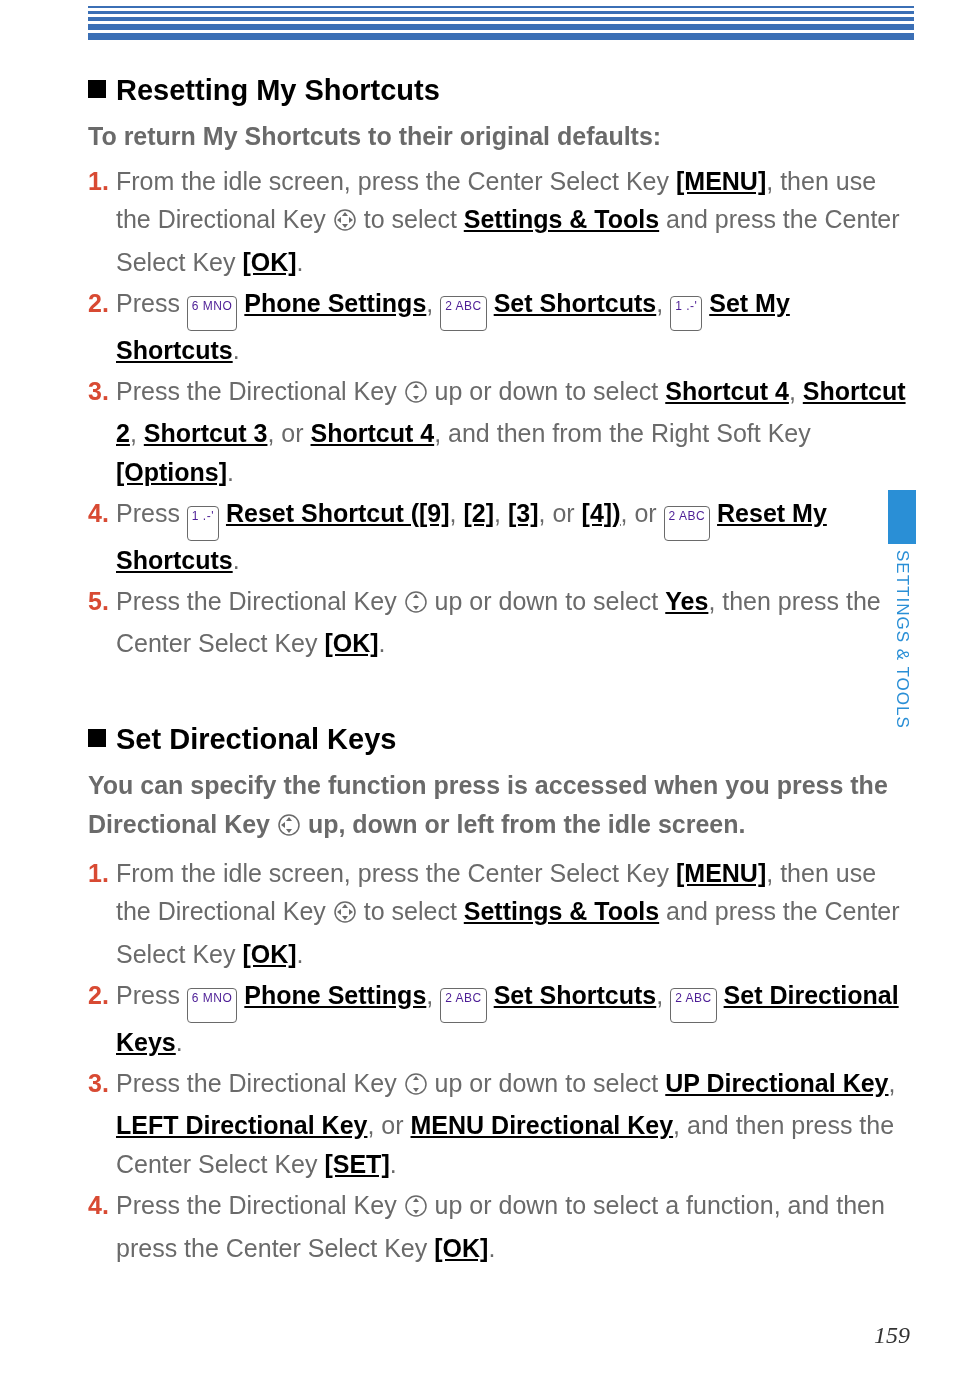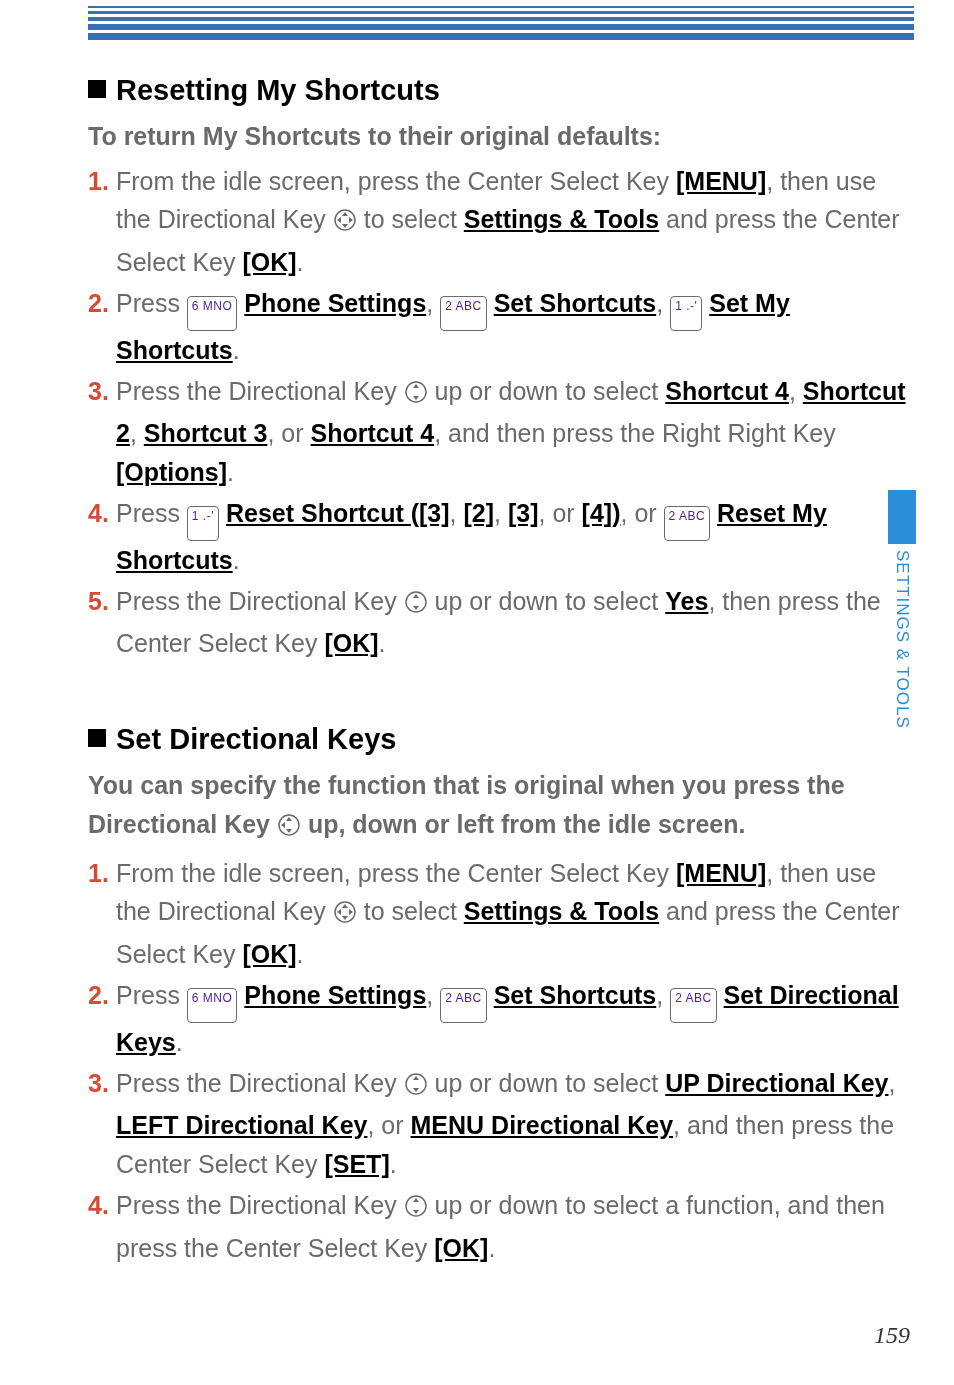--- a/index.html
+++ b/index.html
@@ -148,48 +148,48 @@
     </div>
   </div>
 
   <div class="step">
     <div class="step-num">3.</div>
     <div class="step-body">
       <span>Press the Directional Key </span><span class="icon icon-dpad-ud"><svg viewBox="0 0 24 24">
             <circle cx="12" cy="12" r="10" fill="none" stroke="#6a6a6a" stroke-width="1.5"></circle>
             <polygon points="12,4 9,8 15,8" fill="#6a6a6a"></polygon>
             <polygon points="12,20 9,16 15,16" fill="#6a6a6a"></polygon>
-          </svg></span><span> up or down to select </span><span class="b">Shortcut 4</span><span>, </span><span class="b">Shortcut 2</span><span>, </span><span class="b">Shortcut 3</span><span>, or </span><span class="b">Shortcut 4</span><span>, and then press the Right Right Key </span><span class="b">[Options]</span><span>.</span>
+          </svg></span><span> up or down to select </span><span class="b">Shortcut 4</span><span>, </span><span class="b">Shortcut 2</span><span>, </span><span class="b">Shortcut 3</span><span>, or </span><span class="b">Shortcut 4</span><span>, and then from the Right Soft Key </span><span class="b">[Options]</span><span>.</span>
     </div>
   </div>
 
   <div class="step">
     <div class="step-num">4.</div>
     <div class="step-body">
-      <span>Press </span><span class="icon-key">1 .-'</span> <span class="b">Reset Shortcut ([3]</span><span>, </span><span class="b">[2]</span><span>, </span><span class="b">[3]</span><span>, or </span><span class="b">[4])</span><span>, or </span><span class="icon-key">2 ABC</span> <span class="b">Reset My Shortcuts</span><span>.</span>
+      <span>Press </span><span class="icon-key">1 .-'</span> <span class="b">Reset Shortcut ([9]</span><span>, </span><span class="b">[2]</span><span>, </span><span class="b">[3]</span><span>, or </span><span class="b">[4])</span><span>, or </span><span class="icon-key">2 ABC</span> <span class="b">Reset My Shortcuts</span><span>.</span>
     </div>
   </div>
 
   <div class="step">
     <div class="step-num">5.</div>
     <div class="step-body">
       <span>Press the Directional Key </span><span class="icon icon-dpad-ud"><svg viewBox="0 0 24 24">
             <circle cx="12" cy="12" r="10" fill="none" stroke="#6a6a6a" stroke-width="1.5"></circle>
             <polygon points="12,4 9,8 15,8" fill="#6a6a6a"></polygon>
             <polygon points="12,20 9,16 15,16" fill="#6a6a6a"></polygon>
           </svg></span><span> up or down to select </span><span class="b">Yes</span><span>, then press the Center Select Key </span><span class="b">[OK]</span><span>.</span>
     </div>
   </div>
 
   <div class="block2">
     <div class="sec-title">
       <span class="sec-sq"></span><span>Set Directional Keys</span>
     </div>
     <div class="intro">
-      <span>You can specify the function that is original when you press the Directional Key </span><span class="icon icon-dpad-all"><svg viewBox="0 0 24 24">
+      <span>You can specify the function press is accessed when you press the Directional Key </span><span class="icon icon-dpad-all"><svg viewBox="0 0 24 24">
             <circle cx="12" cy="12" r="10" fill="none" stroke="#6a6a6a" stroke-width="1.5"></circle>
             <polygon points="12,4 9,8 15,8" fill="#6a6a6a"></polygon>
             <polygon points="12,20 9,16 15,16" fill="#6a6a6a"></polygon>
             <polygon points="4,12 8,9 8,15" fill="#6a6a6a"></polygon>
           </svg></span><span> up, down or left from the idle screen.</span>
     </div>
 
     <div class="step">
       <div class="step-num">1.</div>
       <div class="step-body">

